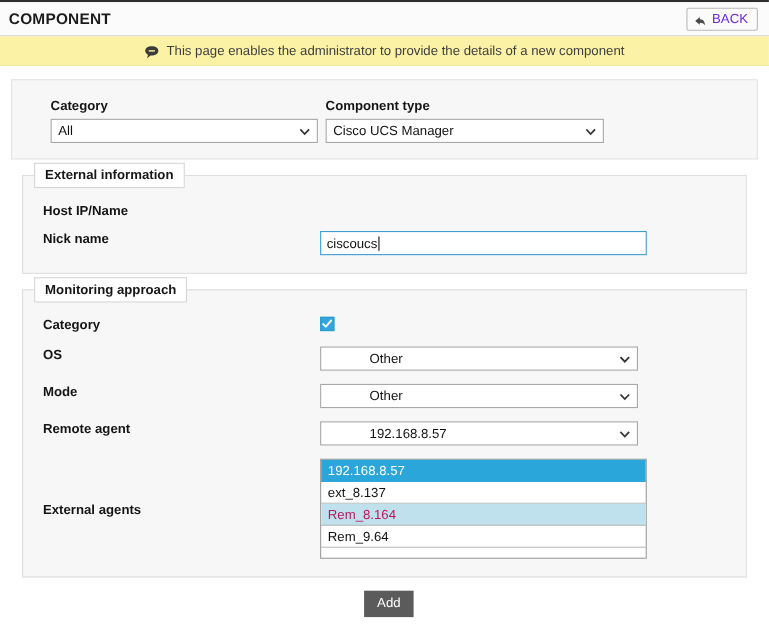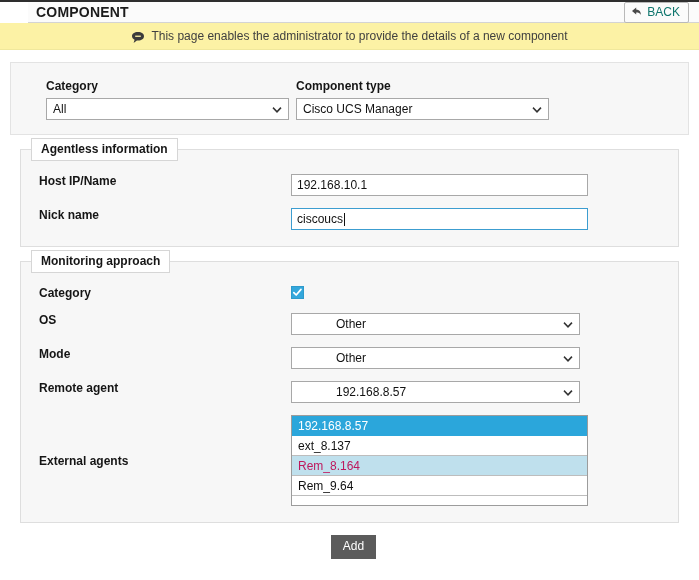--- a/index.html
+++ b/index.html
@@ -19,46 +19,45 @@
 
   
   .top-strip {
     height: 2px;
     background: #2e2e2e;
     width: 100%;
   }
 
   
   .page-header {
-    height: 21px;
+    height: 31px;
     background: #fbfbfb;
     border-bottom: 1px solid #d4d4d4;
     display: flex;
     align-items: center;
     justify-content: space-between;
     padding: 0 10px 0 8px;
     box-sizing: border-box;
-    margin-left: 28px;
   }
   .page-title {
     font-size: 14px;
     font-weight: bold;
     letter-spacing: .2px;
     color: #1b1b1b;
   }
   .back-button {
     display: inline-flex;
-    align-items: flex-start;
+    align-items: flex-end;
     gap: 5px;
     border: 1px solid #b9b9b9;
     background: #fbfbfb;
     border-radius: 2px;
     padding: 2px 8px 3px 6px;
     font-size: 12px;
-    color: #0f766e;
+    color: #6d28d9;
     cursor: pointer;
     line-height: 14px;
   }
   .back-button .arrow {
     display: inline-block;
     width: 11px;
     height: 11px;
     position: relative;
     top: 1px;
   }
@@ -316,29 +315,24 @@
       <span class="chev">
         <svg width="10" height="10" viewBox="0 0 10 10">
           <path d="M1.6 3.2 L5 6.8 L8.4 3.2" stroke="#333" stroke-width="1.6" fill="none" stroke-linecap="square"></path>
         </svg>
       </span>
     </div>
   </div>
 </div>
 
 <div class="fieldset">
-  <div class="legend">Agentless information</div>
+  <div class="legend">External information</div>
   <div class="fieldset-body">
     <div class="row">
       <div class="row-label">Host IP/Name</div>
-      <div class="row-field">
-        <div class="txt">
-          <span>192.168.10.1</span>
-        </div>
-      </div>
     </div>
     <div class="row">
       <div class="row-label">Nick name</div>
       <div class="row-field">
         <div class="txt focused">
           <span>ciscoucs</span>
             <span class="caret"></span>
         </div>
       </div>
     </div>

